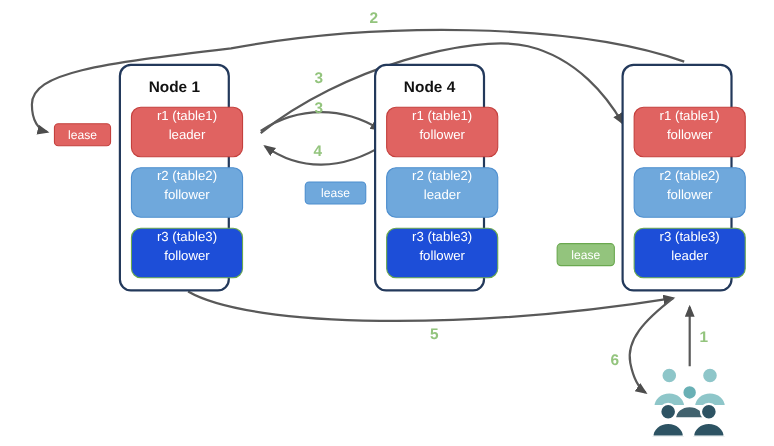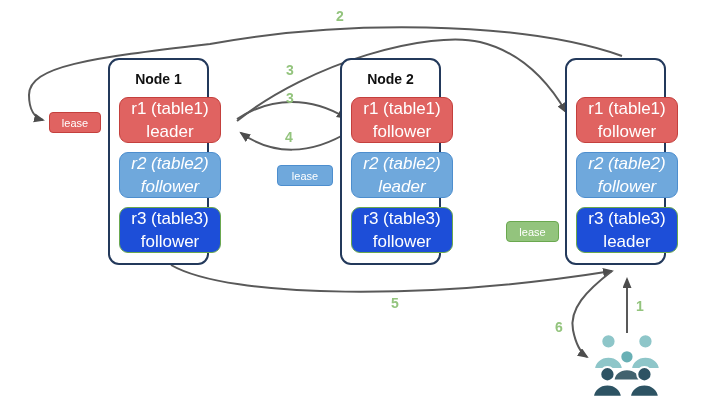--- a/index.html
+++ b/index.html
@@ -10,26 +10,26 @@
   .arrows{position:absolute; left:0; top:0; width:704px; height:405px; pointer-events:none;}
   .node{
     position:absolute; top:58px; width:101px; height:207px;
     background:#fff; border:2px solid #23395b; border-radius:11px; box-sizing:border-box;
   }
   .node-title{
     text-align:center; margin-top:11px; font-weight:bold; font-size:14px; color:#111;
   }
   .replica{
     position:absolute; left:9px; width:102px; height:46px; border-radius:9px;
-    color:#fff; font-size:17px; text-align:center;
+    color:#fff; font-size:12px; text-align:center;
     display:flex; flex-direction:column; justify-content:flex-start; gap:1px;
     line-height:1.3; box-sizing:border-box;
   }
   .replica.red{background:#e06361; border:1px solid #c4403d;}
-  .replica.blue{background:#6fa8dc; border:1px solid #4d8ece;font-style:italic;}
+  .replica.blue{background:#6fa8dc; border:1px solid #4d8ece;}
   .replica.green{background:#1d4ed8; border:1px solid #6aa84f;}
   .r1{top:37px;} .r2{top:92px;} .r3{top:147px;}
   .lease{
     position:absolute; height:21px; border-radius:4px; color:#fff; font-size:11px;
     display:flex; align-items:center; justify-content:center; box-sizing:border-box;
   }
   .lease.red{left:49px; top:112px; width:52px; background:#e06361; border:1px solid #c4403d;}
   .lease.blue{left:277px; top:165px; width:56px; background:#6fa8dc; border:1px solid #4d8ece;}
   .lease.green{left:506px; top:221px; width:53px; background:#93c47d; border:1px solid #6aa84f;}
   .step{
@@ -67,21 +67,21 @@
       <div>r2 (table2)</div>
       <div>follower</div>
     </div>
     <div class="replica green r3">
       <div>r3 (table3)</div>
       <div>follower</div>
     </div>
   </div>
 
   <div class="node" style="left:340px">
-    <div class="node-title">Node 2</div>
+    <div class="node-title">Node 4</div>
     <div class="replica red r1">
       <div>r1 (table1)</div>
       <div>follower</div>
     </div>
     <div class="replica blue r2">
       <div>r2 (table2)</div>
       <div>leader</div>
     </div>
     <div class="replica green r3">
       <div>r3 (table3)</div>

